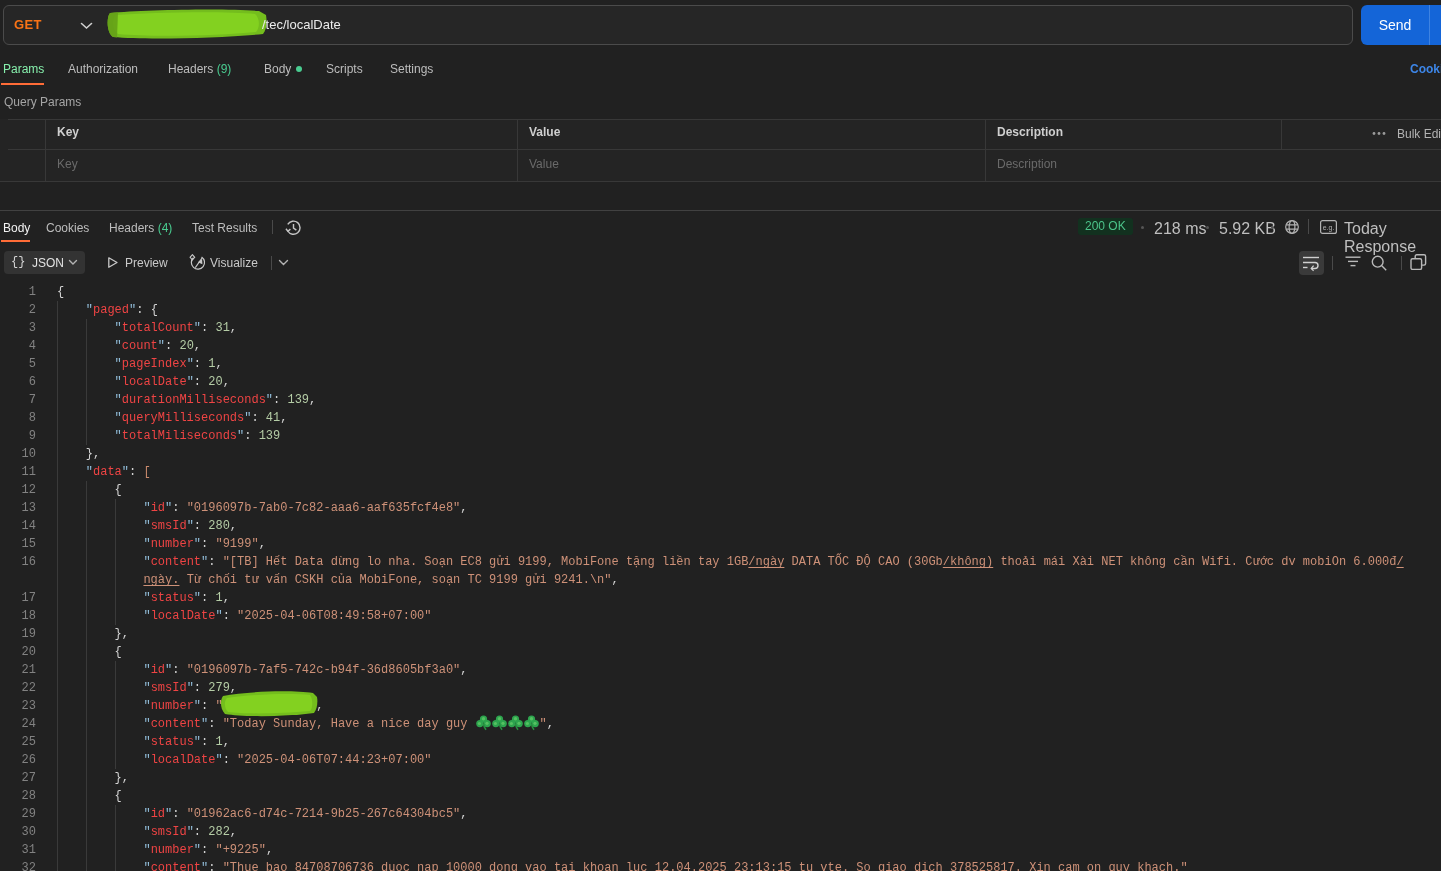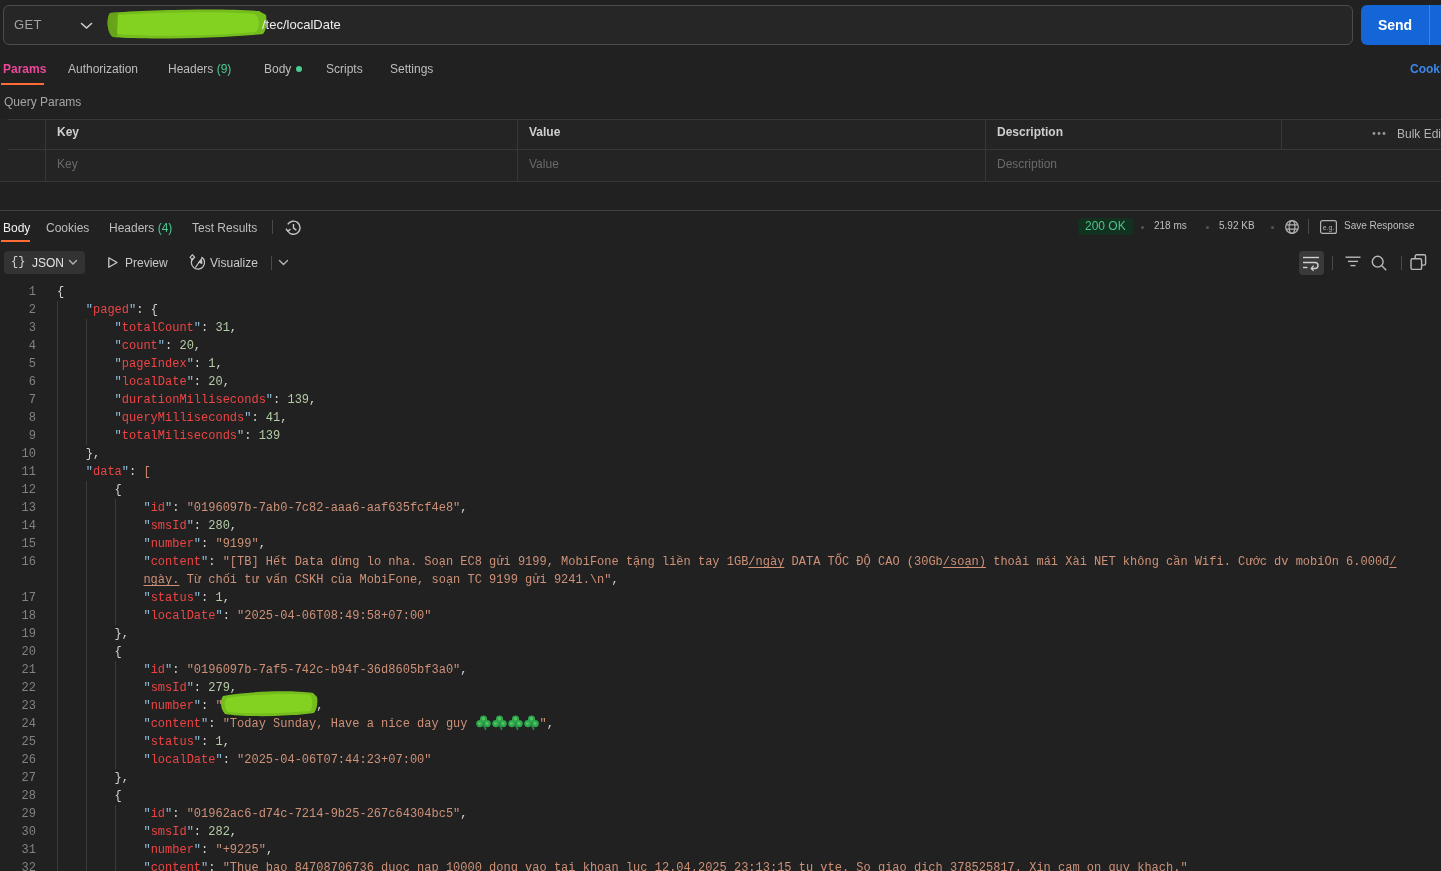--- a/index.html
+++ b/index.html
@@ -1,40 +1,40 @@
 <!DOCTYPE html>
 <html><head><meta charset="utf-8"><style>
 *{margin:0;padding:0;box-sizing:border-box}
 html{background:#212121}
 html,body{width:1441px;height:871px;overflow:hidden;
  font-family:"Liberation Sans",sans-serif;-webkit-font-smoothing:antialiased}
 body{background:rgba(33,33,33,0.995);transform:translateZ(0)}
 .abs{position:absolute}
 .urlbox{position:absolute;left:3px;top:5px;width:1350px;height:40px;border:1px solid #4b4b4b;border-radius:6px;background:#262626}
-.get{position:absolute;left:14px;top:5px;height:40px;line-height:40px;font-size:13px;font-weight:400;color:#a3a3a3;letter-spacing:.3px}
+.get{position:absolute;left:14px;top:5px;height:40px;line-height:40px;font-size:13px;font-weight:700;color:#f97316;letter-spacing:.3px}
 .url{position:absolute;left:262px;top:5px;height:40px;line-height:40px;font-size:13px;color:#ececec}
 .send{position:absolute;left:1361px;top:5px;width:110px;height:40px;background:#1465d8;border-radius:6px}
-.send .lbl{position:absolute;left:0;top:0;width:68px;height:40px;line-height:40px;text-align:center;color:#fff;font-size:14px;font-weight:700}
+.send .lbl{position:absolute;left:0;top:0;width:68px;height:40px;line-height:40px;text-align:center;color:#fff;font-size:14px;font-weight:400}
 .send .div{position:absolute;left:68px;top:0px;width:1px;height:40px;background:#3e83e2}
 .tab{position:absolute;font-size:12px;color:#bdbdbd}
-.tab.on{color:#ec4899;font-weight:700}
+.tab.on{color:#86efac;font-weight:400}
 .uline{position:absolute;height:2px;background:#ff6c37}
 .grn{color:#49cc90}
 .cookies{position:absolute;left:1410px;top:62px;font-size:12px;font-weight:700;color:#3d86e8}
 .qp{position:absolute;left:4px;top:95px;font-size:12px;font-weight:400;color:#a5a5a5}
 .hl{position:absolute;height:1px;background:#383838}
 .vl{position:absolute;width:1px;background:#383838}
 .th{position:absolute;font-size:12px;font-weight:700;color:#cfcfcf;margin-top:-2px}
 .ph{position:absolute;font-size:12px;color:#6a6a6a;margin-top:-2px}
 .bulk{position:absolute;left:1397px;top:127px;font-size:12px;color:#b3b3b3;white-space:nowrap}
 .rtab{position:absolute;font-size:12px;color:#bdbdbd}
 .rtab.on{color:#f2f2f2}
 .sep{position:absolute;width:1px;background:#4a4a4a}
 .pill{position:absolute;left:1078px;top:218px;height:17px;line-height:17px;padding:0 7px;background:#12311f;color:#4cc38a;font-size:12px;border-radius:3px}
-.meta{position:absolute;top:220px;font-size:10px;color:#bfbfbf}
+.meta{position:absolute;top:220px;font-size:16px;color:#bfbfbf}
 .dot{position:absolute;width:3px;height:3px;border-radius:50%;background:#555;top:226px}
 .jsonbtn{position:absolute;left:4px;top:251px;width:81px;height:23px;background:#333333;border-radius:4px}
 .tbtxt{position:absolute;top:256px;font-size:12px;color:#c9c9c9}
 .wrapbtn{position:absolute;left:1299px;top:251px;width:25px;height:24px;background:#3a3a3a;border-radius:4px}
 .gutter{position:absolute;left:0;top:283px;width:36px;text-align:right;font-family:"Liberation Mono",monospace;font-size:12px;line-height:18px;color:#828282;white-space:pre}
 .code{position:absolute;left:57px;top:283px;font-family:"Liberation Mono",monospace;font-size:12px;line-height:18px;white-space:pre;color:#d4d4d4}
 .code .k{color:#ef4444}.code .kq{color:#93bfdc}.code .p{color:#d4d4d4}.code .n{color:#b5cda6}.code .s{color:#ce9178}.code .b{color:#c98a6d}
 .code u{text-underline-offset:2px}
 .ig{position:absolute;width:1px;background:#3a3a3a}
 .blob{position:absolute}
@@ -113,21 +113,21 @@
 <svg class="ic" style="left:1284px;top:219px" width="16" height="16" viewBox="0 0 16 16" fill="none" stroke="#b3b3b3" stroke-width="1.2">
  <circle cx="8" cy="8" r="6.3"></circle>
     <ellipse cx="8" cy="8" rx="2.9" ry="6.3"></ellipse>
     <path d="M2.2 5.8 H13.8 M2.2 10.2 H13.8"></path>
   </svg>
 <div class="sep" style="left:1308px;top:219px;height:15px"></div>
 <svg class="ic" style="left:1320px;top:220px" width="17" height="14" viewBox="0 0 17 14" fill="none">
     <rect x="0.6" y="0.6" width="15.8" height="12.8" rx="2" stroke="#b3b3b3" stroke-width="1.2"></rect>
     <text x="8.5" y="9.5" font-size="7" fill="#b3b3b3" text-anchor="middle" font-family="Liberation Sans">e.g.</text>
   </svg>
-<div class="meta" style="left:1344px;top:220px">Save Response</div>
+<div class="meta" style="left:1344px;top:220px">Today Response</div>
 
 <div class="jsonbtn"></div>
 <div class="abs" style="left:11px;top:255px;font-family:'Liberation Mono',monospace;font-size:12px;color:#d5d5d5">{}</div>
 <div class="abs" style="left:32px;top:256px;font-size:12px;color:#e3e3e3">JSON</div>
 <svg class="ic" style="left:68px;top:259px" width="10" height="7" viewBox="0 0 10 7">
     <path d="M1.5 1.5 L5 5 L8.5 1.5" stroke="#b3b3b3" stroke-width="1.4" fill="none" stroke-linecap="round"></path>
   </svg>
 <svg class="ic" style="left:107px;top:256px" width="12" height="13" viewBox="0 0 12 13">
     <path d="M1.8 1.8 L10 6.5 L1.8 11.2 Z" fill="none" stroke="#c9c9c9" stroke-width="1.3" stroke-linejoin="round"></path>
   </svg>
@@ -214,21 +214,21 @@
         <span class="kq">"</span><span class="k">localDate</span><span class="kq">"</span><span class="p">: </span><span class="n">20</span><span class="p">,</span>
         <span class="kq">"</span><span class="k">durationMilliseconds</span><span class="kq">"</span><span class="p">: </span><span class="n">139</span><span class="p">,</span>
         <span class="kq">"</span><span class="k">queryMilliseconds</span><span class="kq">"</span><span class="p">: </span><span class="n">41</span><span class="p">,</span>
         <span class="kq">"</span><span class="k">totalMiliseconds</span><span class="kq">"</span><span class="p">: </span><span class="n">139</span><span class="p"></span>
     <span class="p">},</span>
     <span class="kq">"</span><span class="k">data</span><span class="kq">"</span><span class="p">: </span><span class="b">[</span>
         <span class="p">{</span>
             <span class="kq">"</span><span class="k">id</span><span class="kq">"</span><span class="p">: </span><span class="s">"0196097b-7ab0-7c82-aaa6-aaf635fcf4e8"</span><span class="p">,</span>
             <span class="kq">"</span><span class="k">smsId</span><span class="kq">"</span><span class="p">: </span><span class="n">280</span><span class="p">,</span>
             <span class="kq">"</span><span class="k">number</span><span class="kq">"</span><span class="p">: </span><span class="s">"9199"</span><span class="p">,</span>
-            <span class="kq">"</span><span class="k">content</span><span class="kq">"</span><span class="p">: </span><span class="s">"[TB] Hết Data dừng lo nha. Soạn EC8 gửi 9199, MobiFone tặng liền tay 1GB<u>/ngày</u> DATA TỐC ĐỘ CAO (30Gb<u>/soạn)</u> thoải mái Xài NET không cần Wifi. Cước dv mobiOn 6.000đ<u>/</u></span>
+            <span class="kq">"</span><span class="k">content</span><span class="kq">"</span><span class="p">: </span><span class="s">"[TB] Hết Data dừng lo nha. Soạn EC8 gửi 9199, MobiFone tặng liền tay 1GB<u>/ngày</u> DATA TỐC ĐỘ CAO (30Gb<u>/không)</u> thoải mái Xài NET không cần Wifi. Cước dv mobiOn 6.000đ<u>/</u></span>
             <span class="s"><u>ngày.</u> Từ chối tư vấn CSKH của MobiFone, soạn TC 9199 gửi 9241.\n"</span><span class="p">,</span>
             <span class="kq">"</span><span class="k">status</span><span class="kq">"</span><span class="p">: </span><span class="n">1</span><span class="p">,</span>
             <span class="kq">"</span><span class="k">localDate</span><span class="kq">"</span><span class="p">: </span><span class="s">"2025-04-06T08:49:58+07:00"</span><span class="p"></span>
         <span class="p">},</span>
         <span class="p">{</span>
             <span class="kq">"</span><span class="k">id</span><span class="kq">"</span><span class="p">: </span><span class="s">"0196097b-7af5-742c-b94f-36d8605bf3a0"</span><span class="p">,</span>
             <span class="kq">"</span><span class="k">smsId</span><span class="kq">"</span><span class="p">: </span><span class="n">279</span><span class="p">,</span>
             <span class="kq">"</span><span class="k">number</span><span class="kq">"</span><span class="p">: </span><span class="s">"+84937740608"</span><span class="p">,</span>
             <span class="kq">"</span><span class="k">content</span><span class="kq">"</span><span class="p">: </span><span class="s">"Today Sunday, Have a nice day guy          "</span><span class="p">,</span>
             <span class="kq">"</span><span class="k">status</span><span class="kq">"</span><span class="p">: </span><span class="n">1</span><span class="p">,</span>

